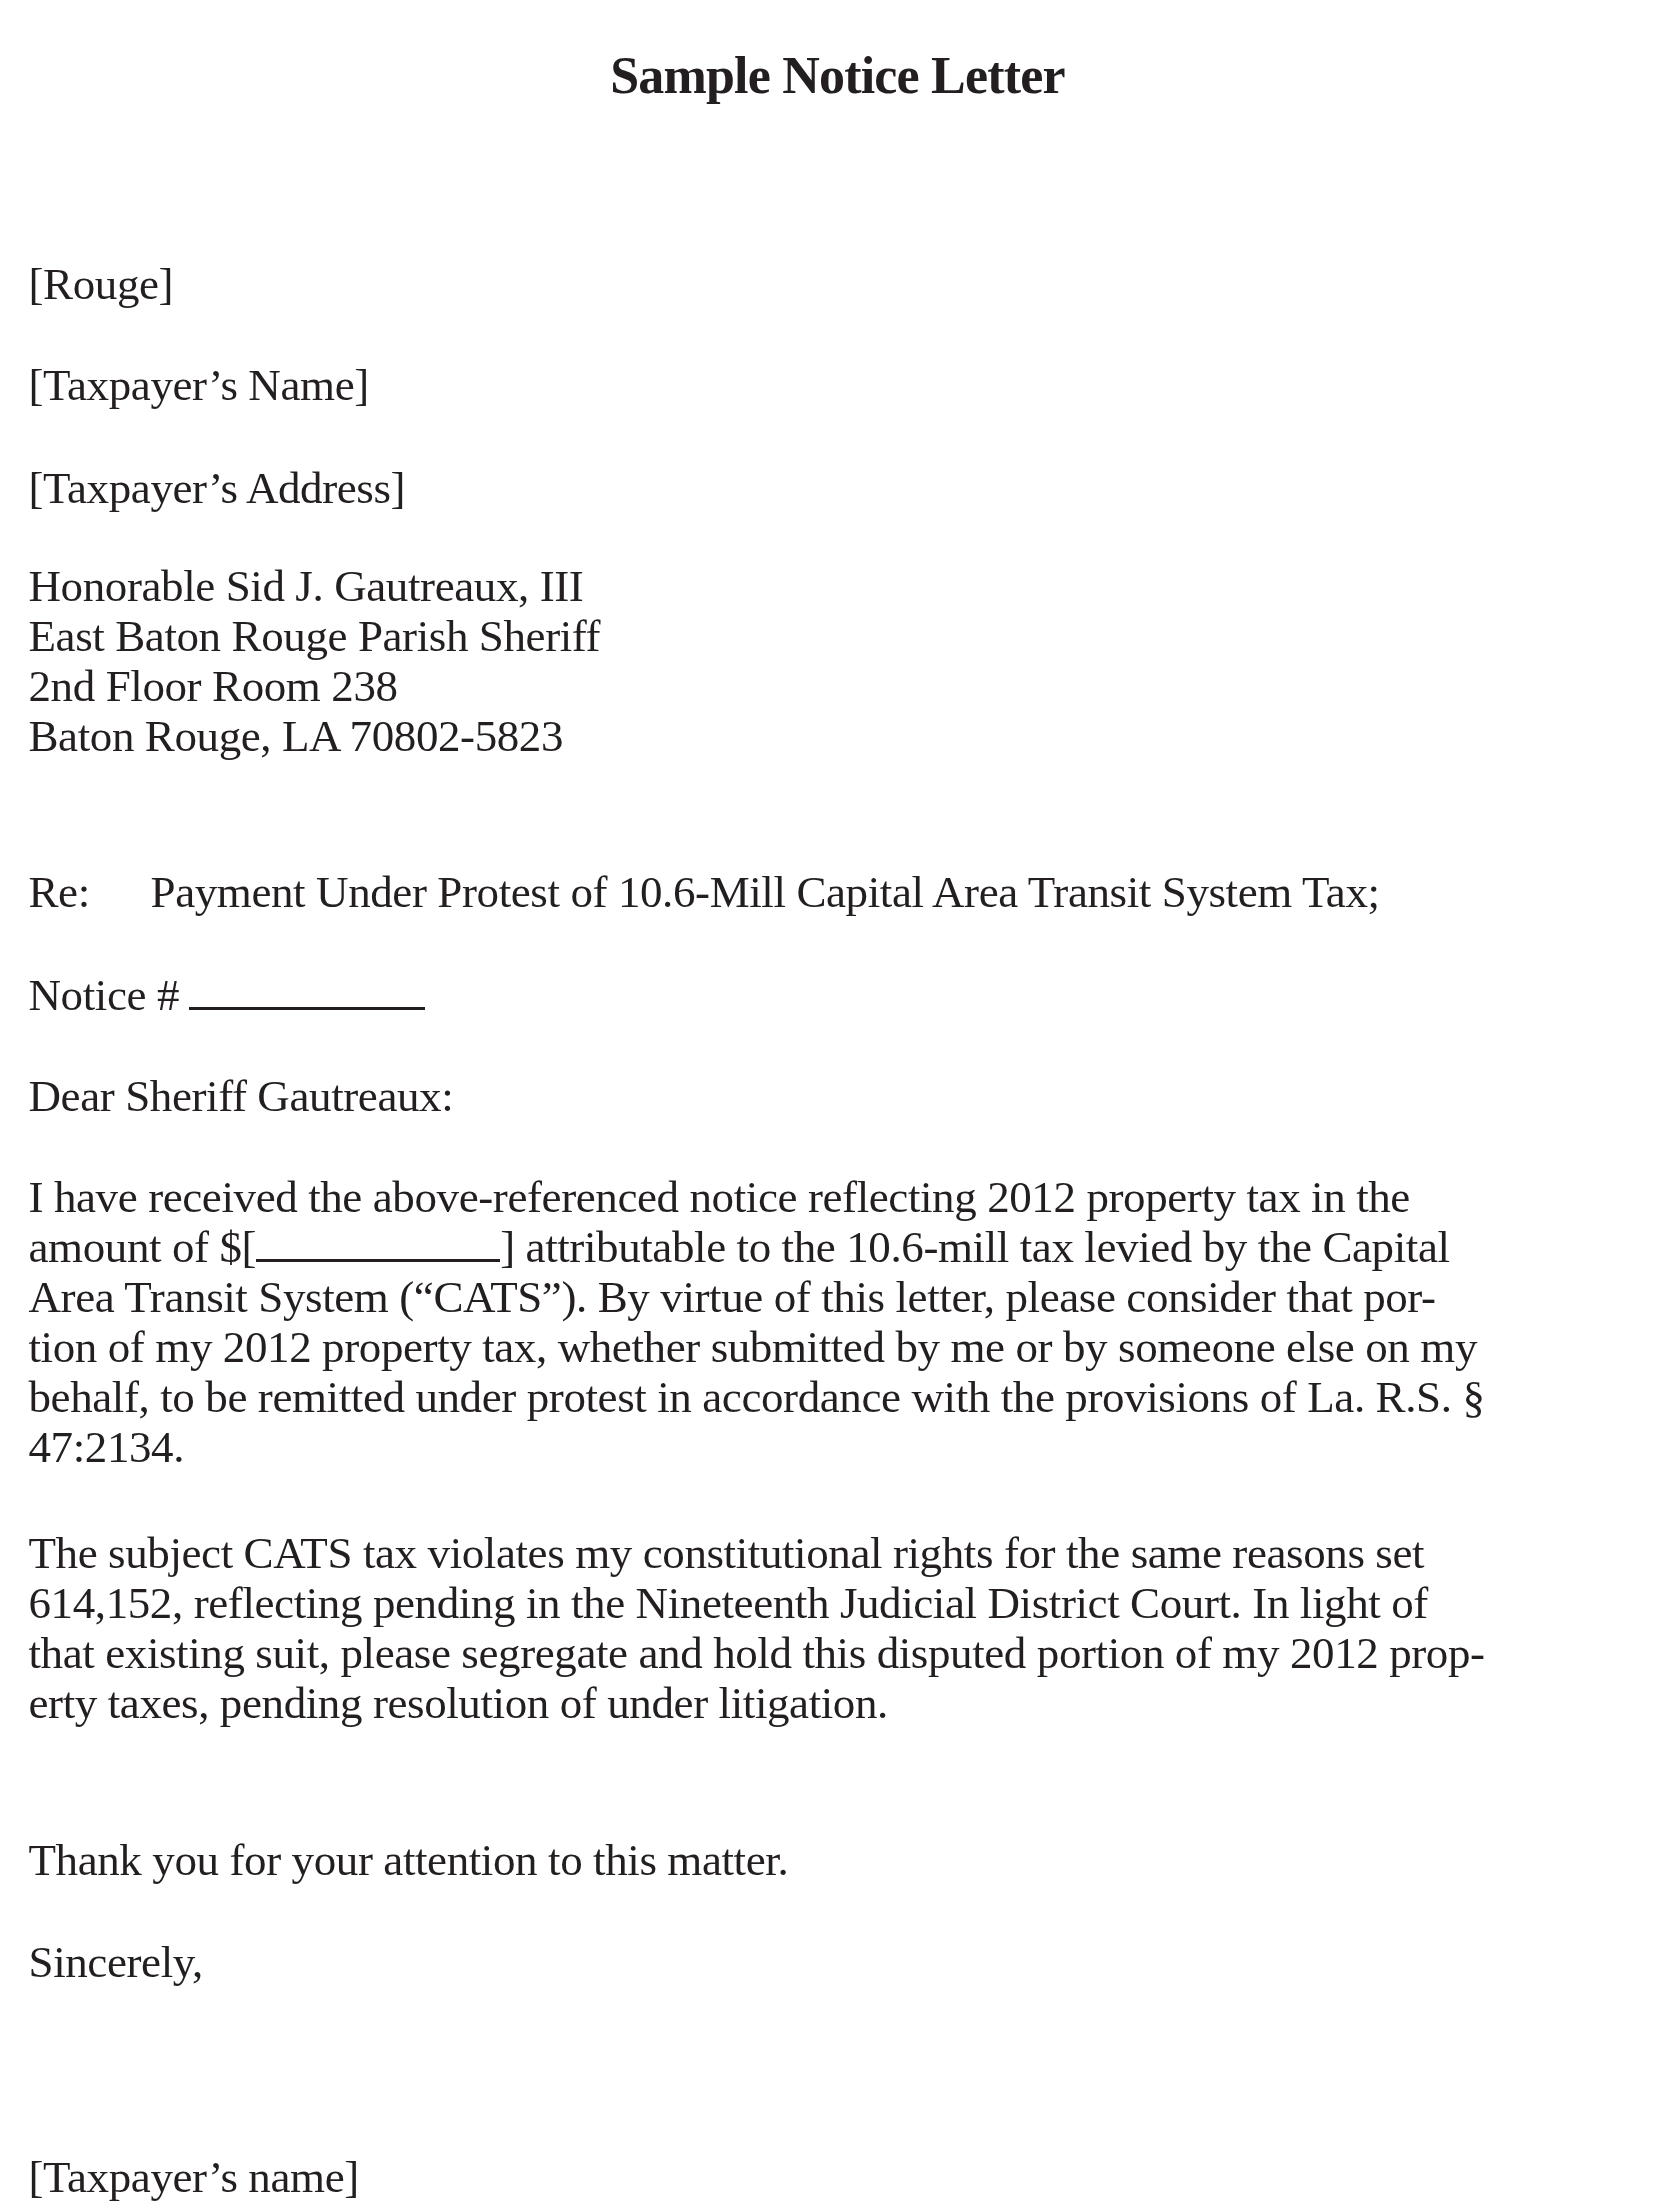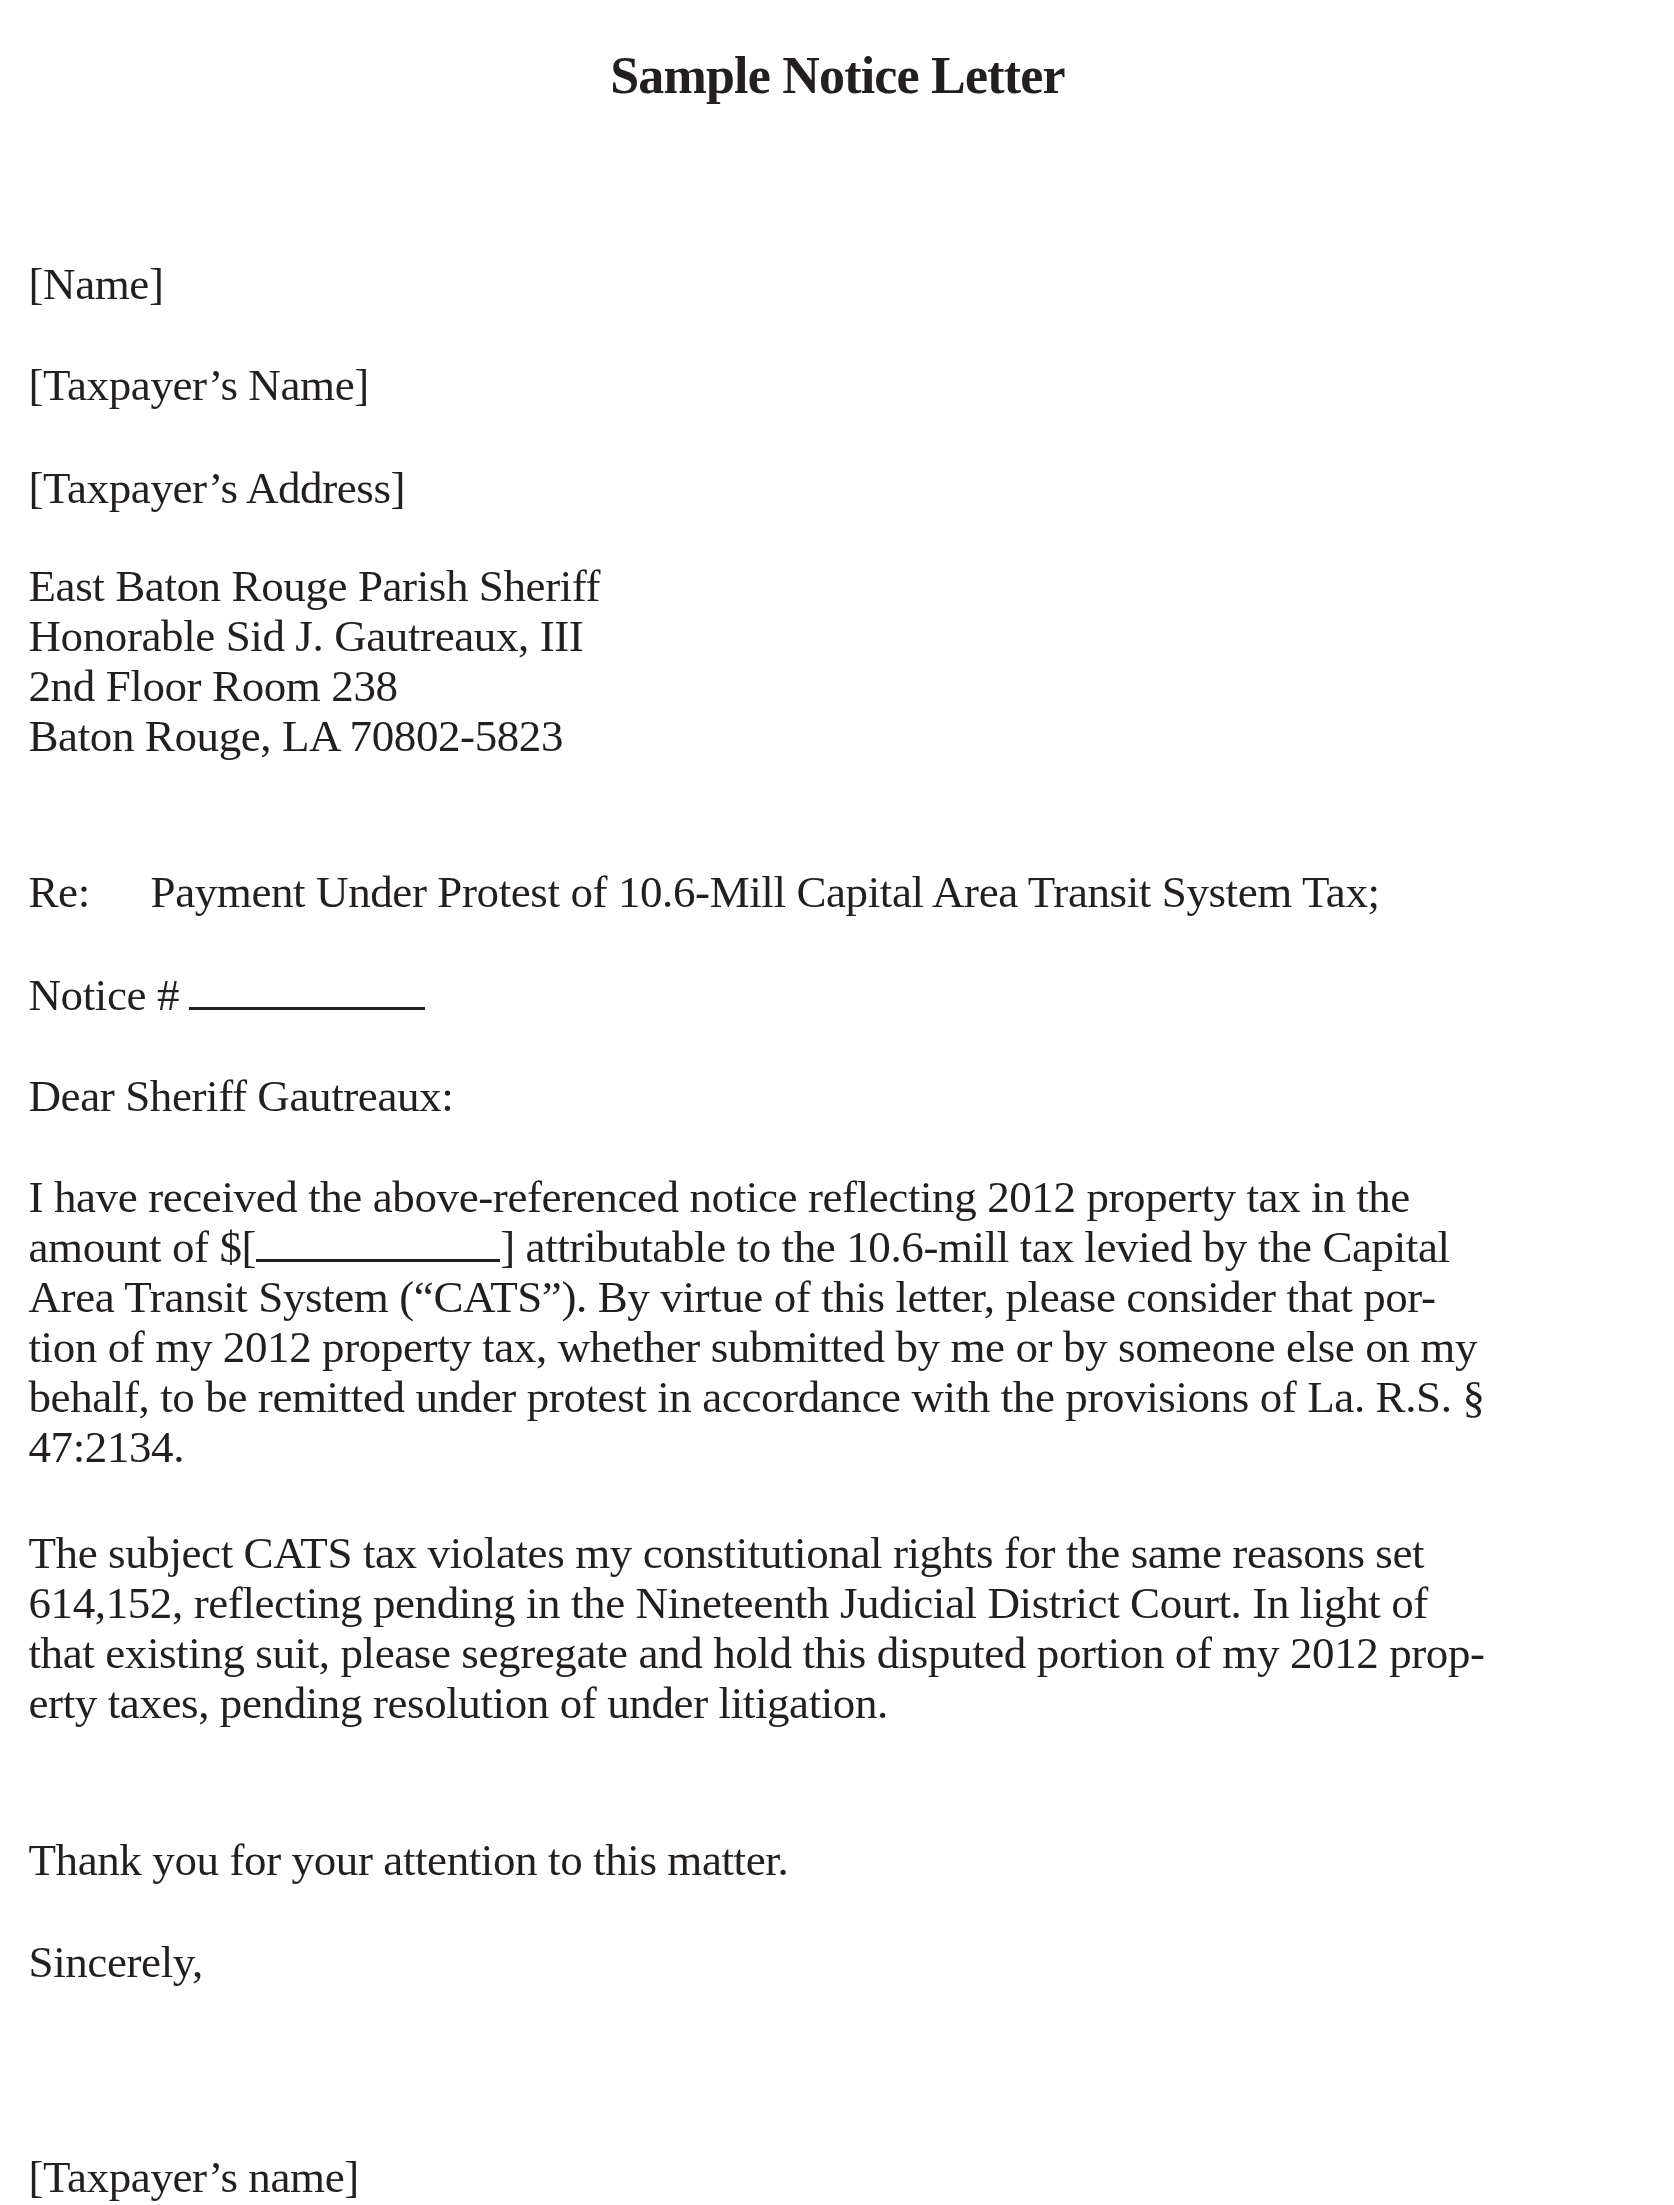--- a/index.html
+++ b/index.html
@@ -25,27 +25,27 @@
   }
   .blank.notice { width: 236px; margin-left: 9.8px; }
   .blank.amount { width: 244px; }
   .bi { font-weight: bold; font-style: italic; }
 </style>
 </head>
 <body>
 
 <div class="title">Sample Notice Letter</div>
 
-<div class="line" style="top:259px">[Name]</div>
+<div class="line" style="top:259px">[Rouge]</div>
 <div class="line" style="top:360px">[Taxpayer’s Name]</div>
 <div class="line" style="top:463px">[Taxpayer’s Address]</div>
 
 <div class="block" style="top:561px">
+  <div>Honorable Sid J. Gautreaux, III</div>
   <div>East Baton Rouge Parish Sheriff</div>
-  <div>Honorable Sid J. Gautreaux, III</div>
   <div>2nd Floor Room 238</div>
   <div>Baton Rouge, LA  70802-5823</div>
 </div>
 
 <div class="line" style="top:867px">
   <span class="re-label">Re:</span><span>Payment Under Protest of 10.6-Mill Capital Area Transit System Tax;</span>
 </div>
 
 <div class="line" style="top:970px">
   <span>Notice #</span><span class="blank notice"></span>

